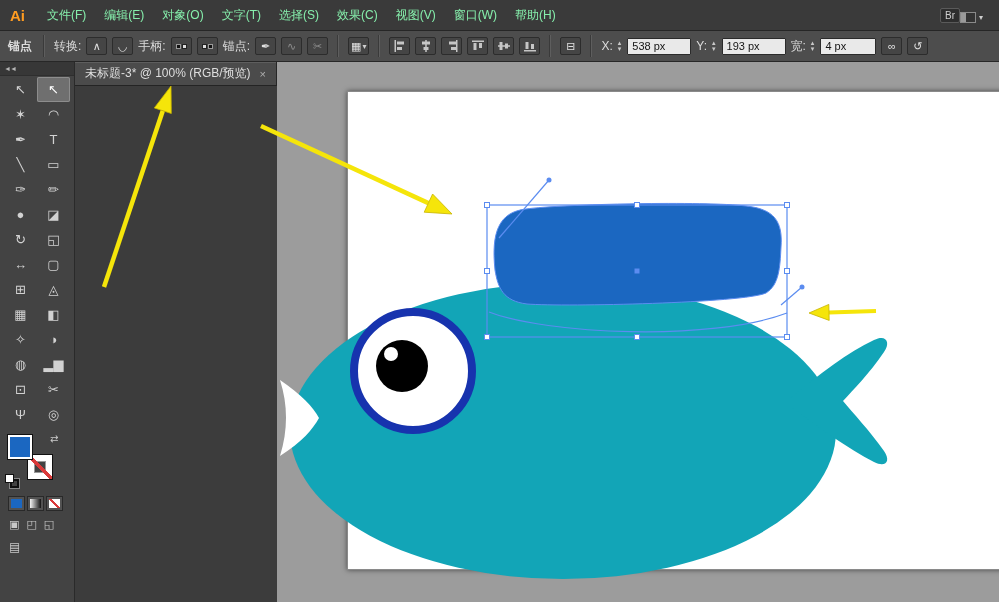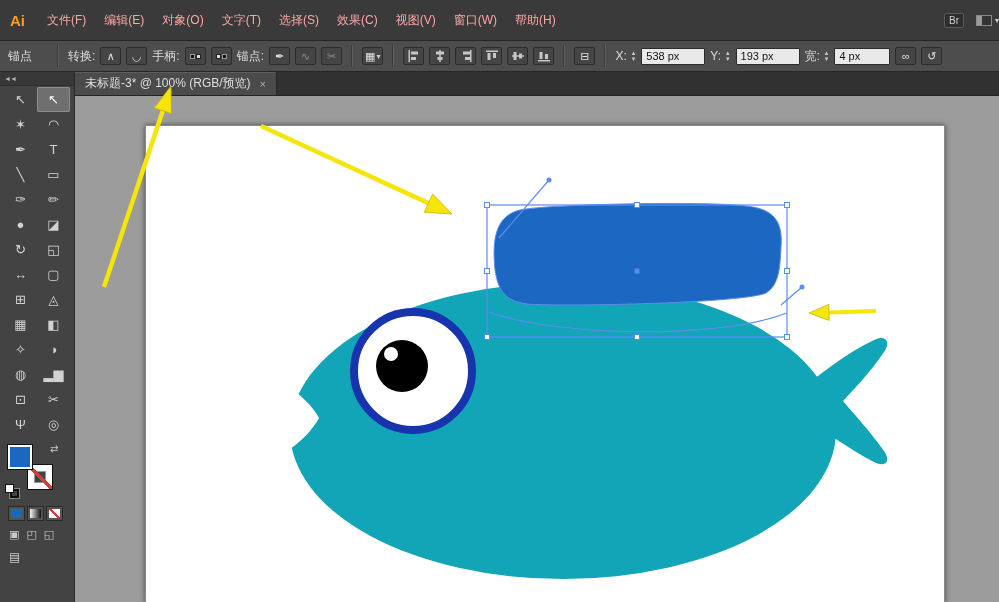--- a/index.html
+++ b/index.html
@@ -1,32 +1,32 @@
 <!DOCTYPE html>
 <html style="--fish: #12a5b7; --fin: #1b67c1; --eye_ring: #1733ae; --selection: #5b8cf0; --arrow: #f5e50a; --arrow_edge: #c8b400;"><head>
 <meta charset="utf-8">
 <style>
   *{box-sizing:border-box;margin:0;padding:0}
   html,body{width:999px;height:602px;overflow:hidden}
   body{font-family:"Liberation Sans","DejaVu Sans",sans-serif;background:#3c3c3c;position:relative}
 
   
-  .menubar{height:41px;background:#3a3a3a;border-bottom:1px solid #262626;display:flex;align-items:center}
+  .menubar{height:31px;background:#3a3a3a;border-bottom:1px solid #262626;display:flex;align-items:center}
   .logo{color:#ff9c21;font-weight:bold;font-size:15px;padding:0 13px 0 10px}
-  .menu-item{color:#fca5a5;font-size:12px;padding:0 9px;line-height:31px;cursor:default}
-  .menubar-right{margin-left:auto;display:flex;align-items:center;gap:12px;}
+  .menu-item{color:#86efac;font-size:12px;padding:0 9px;line-height:31px;cursor:default}
+  .menubar-right{margin-left:auto;display:flex;align-items:flex-end;padding-right:16px}
   .br-btn{color:#cfcfcf;font-size:10px;border:1px solid #5a5a5a;background:#2e2e2e;padding:1px 4px;border-radius:2px}
   .ws-btn{display:flex;align-items:center;gap:3px;color:#cfcfcf}
   .ws-ico{width:16px;height:11px;border:1px solid #8a8a8a;background:linear-gradient(90deg,#9a9a9a 35%,#333 35%)}
   .caret{font-size:8px;color:#cfcfcf}
 
   
   .controlbar{height:31px;background:#4d4d4d;border-bottom:1px solid #272727;display:flex;align-items:center;font-size:12px;color:#ddd;gap:5px;padding:0 8px;white-space:nowrap}
   .cb-label{color:#ddd}
-  .cb-label.strong{font-weight:normal;margin-right:16px}
+  .cb-label.strong{font-weight:bold;margin-right:2px}
   .cb-sep{width:0;height:22px;border-left:1px solid #3a3a3a;border-right:1px solid #5e5e5e;margin:0 4px}
   .cb-btn{min-width:21px;height:18px;background:#454545;border:1px solid #2c2c2c;border-radius:2px;color:#e0e0e0;display:inline-flex;align-items:center;justify-content:center;font-size:10px;gap:1px;padding:0 2px}
   .cb-btn.dim{color:#8b8b8b}
   .cb-btn .g{font-size:11px}
   .hsq{width:5px;height:5px;display:inline-block}
   .hsq.dark{background:#111;border:1px solid #9a9a9a}
   .hsq.lite{background:#ddd;border:1px solid #222}
   .alicon{display:block}
   .stepper{display:inline-flex;flex-direction:column;justify-content:center;line-height:6px;font-size:7px;color:#c9c9c9;margin-right:1px}
   .stepper i{font-style:normal;height:6px}
@@ -56,21 +56,21 @@
   .trio-btn i{display:block;width:11px;height:9px}
   .t-color{background:var(--fin,#1b67c1)}
   .t-grad{background:linear-gradient(90deg,#f5f5f5,#111)}
   .t-none{position:relative;background:#fff}
   .t-none::after{content:"";position:absolute;inset:0;background:linear-gradient(45deg,transparent 42%,#d93a3a 42%,#d93a3a 58%,transparent 58%)}
 
   .modes{display:flex;gap:7px;padding:7px 0 0 9px;color:#c9c9c9;font-size:11px}
   .screen-mode{padding:9px 0 0 9px;color:#c9c9c9;font-size:12px}
 
   
-  .canvas-col{flex:1;display:flex;flex-direction:column;min-width:0}
+  .canvas-col{flex:1;display:flex;min-width:0}
   .tabbar{height:24px;background:#313131;border-bottom:1px solid #242424;display:flex;align-items:stretch}
   .tab{background:#4b4b4b;color:#dedede;font-size:12px;display:flex;align-items:center;padding:0 10px;gap:9px;border-right:1px solid #262626;box-shadow:inset 0 1px 0 #5e5e5e}
   .tab-close{color:#b0b0b0;font-size:11px}
   .canvas{flex:1;position:relative;background:#9c9c9c;overflow:hidden}
   .artboard{position:absolute;left:70px;top:29px;width:800px;height:479px;background:#ffffff;box-shadow:0 0 5px rgba(0,0,0,.55);border:1px solid #8a8a8a}
 
   
   .overlay{position:absolute;left:0;top:0;width:999px;height:602px;z-index:100;pointer-events:none}
   .fish{fill:var(--fish,#12a5b7)}
   .fin{fill:var(--fin,#1b67c1);stroke:var(--selection,#5b8cf0);stroke-width:1}

